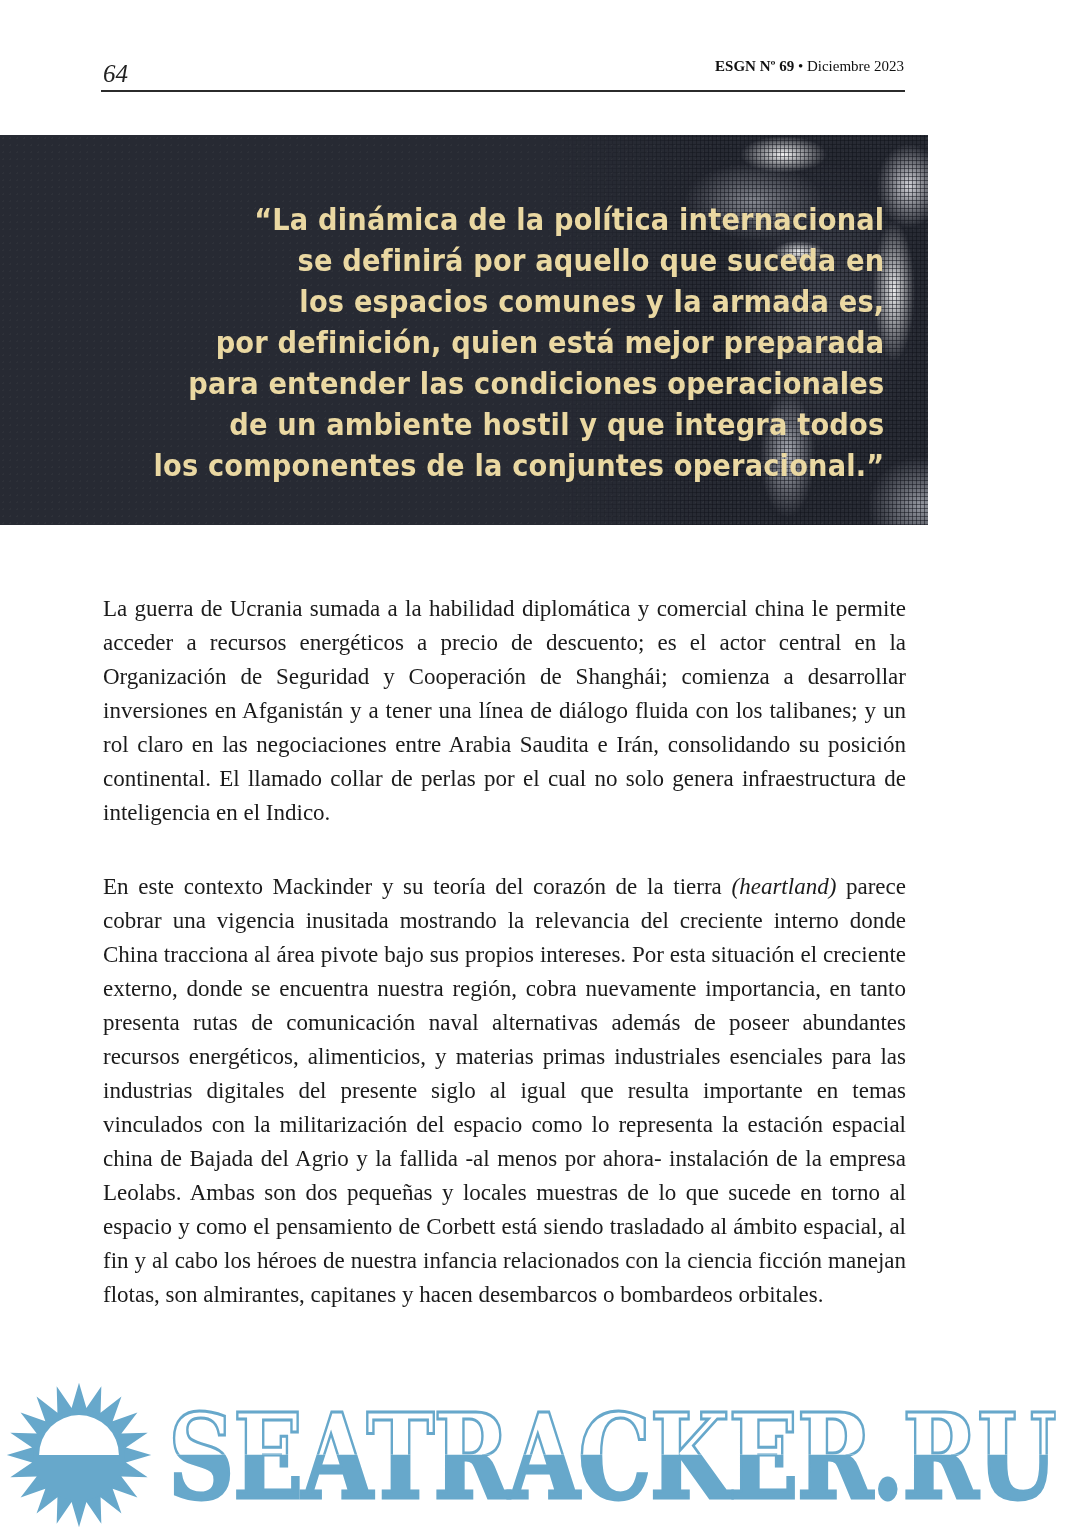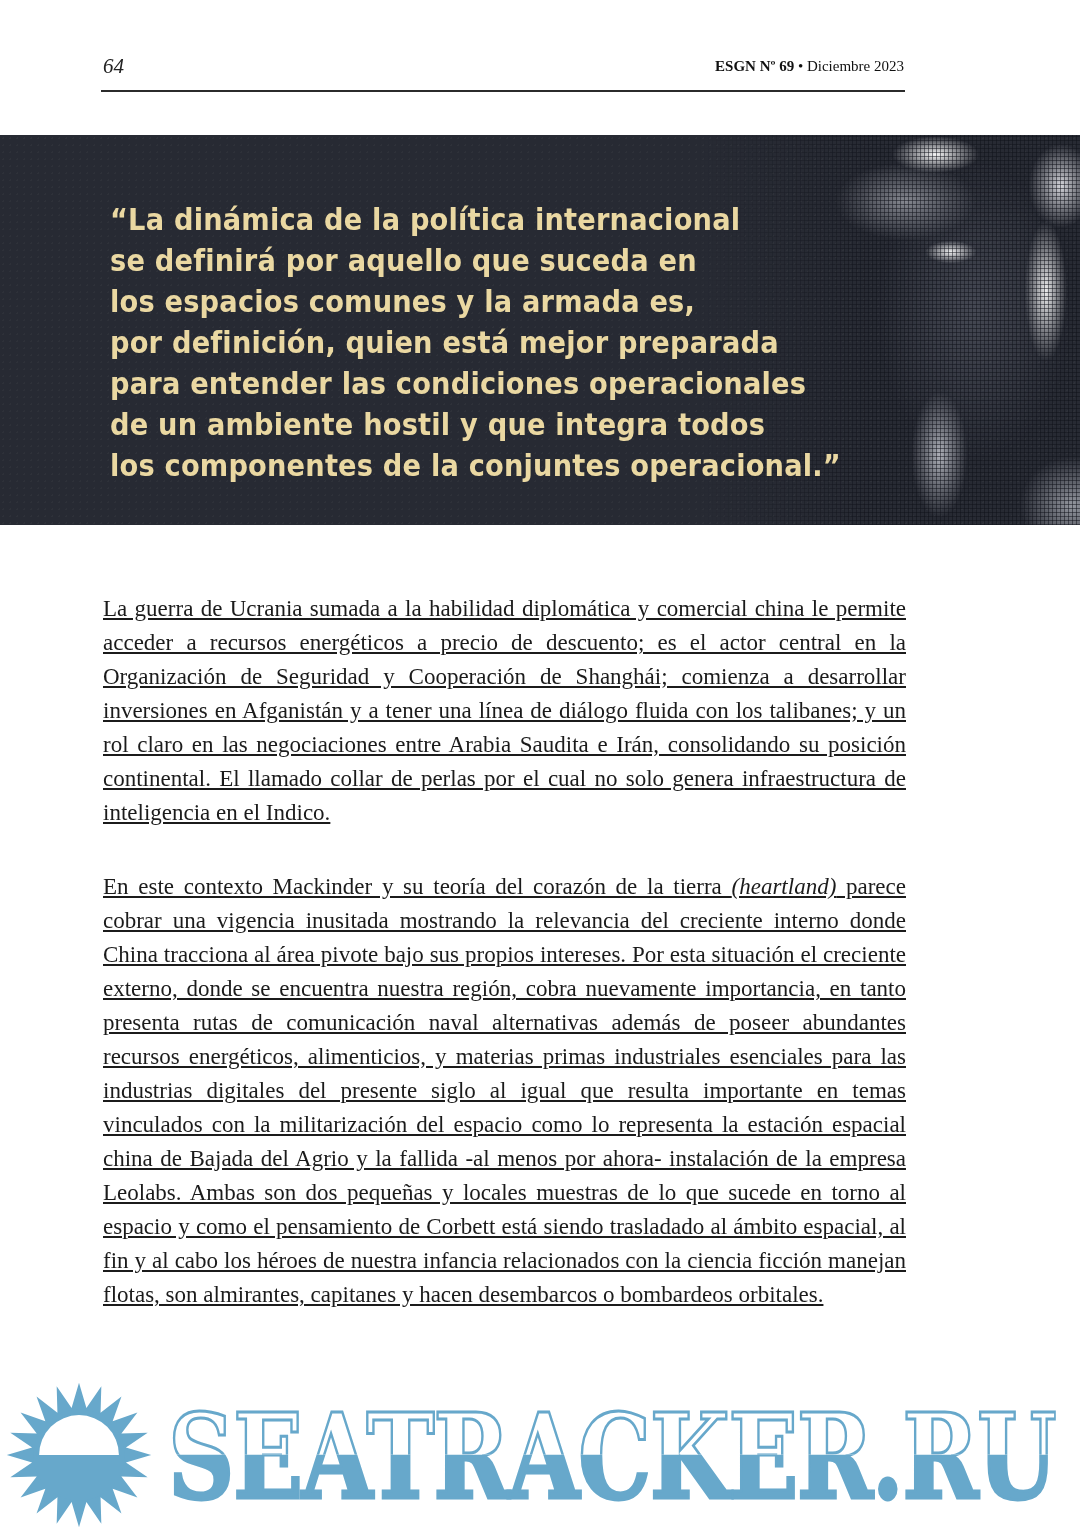--- a/index.html
+++ b/index.html
@@ -3,40 +3,41 @@
 <meta charset="utf-8">
 <style>
   html,body { margin:0; padding:0; background:#ffffff; }
   .page {
     position:relative; width:1080px; height:1532px; overflow:hidden;
     background:#ffffff; font-family:"Liberation Serif", serif;
   }
 
   
   .header-page-number {
-    position:absolute; top:54px; left:103px;
-    font-style:italic; font-size:21px; color:#222;
+    position:absolute; top:60px; left:103px;
+    font-style:italic; font-size:25px; color:#222;
   }
   .header-issue {
     position:absolute; top:58px; right:176px;
     font-size:15px; color:#111; white-space:nowrap;
   }
   .header-issue b { font-weight:bold; }
   .header-rule {
     position:absolute; top:90px; left:101px; width:804px;
     border-top:2px solid #2b2b2b;
   }
 
   
   .banner {
-    position:absolute; top:135px; left:0; width:1080px; height:390px;
+    position:absolute; top:135px; left:0; width:928px; height:390px;
     background-color:var(--banner-bg,#272a33);
     background-image: radial-gradient(rgba(255,255,255,0.03) 1px, transparent 1px);
     background-size:7px 7px;
     overflow:hidden;
+    text-align:right;
   }
   .portrait {
     position:absolute; top:0; right:0; width:380px; height:100%;
     background-color:transparent;
     background-image:
       repeating-linear-gradient(0deg,  rgba(16,18,26,0.50) 0 1px, transparent 1px 4px),
       repeating-linear-gradient(90deg, rgba(16,18,26,0.50) 0 1px, transparent 1px 4px),
       radial-gradient(ellipse 62px 26px at 62% 5%,  rgba(255,255,255,0.95), transparent 70%),
       radial-gradient(ellipse 46px 60px at 95% 13%, rgba(240,240,245,0.85), transparent 70%),
       radial-gradient(ellipse 100px 55px at 54% 17%, rgba(195,197,205,0.60), transparent 70%),
@@ -52,21 +53,21 @@
     position:absolute; left:110px; top:64px; width:880px;
     font-family:"DejaVu Sans", sans-serif; font-weight:700;
     font-size:31px; line-height:41px; letter-spacing:0.2px;
     color:var(--quote-color,#ead8a2);
     transform:scaleX(0.88); transform-origin:left top;
   }
 
   
   .article-body {
     position:absolute; top:592px; left:103px; width:803px;
-    font-size:23px; line-height:34px; text-align:justify; color:#1b1b1b;text-decoration:underline;
+    font-size:23px; line-height:34px; text-align:justify; color:#1b1b1b;
   }
   .article-body p { margin:0 0 40px 0; }
 
   
   .watermark { position:absolute; left:0; top:1377px; width:972px; height:155px; }
   .wm-sun { position:absolute; left:3px; top:2px; width:152px; height:152px; }
   .wm-text-wrap { position:absolute; left:168px; top:15px; height:130px; }
   .wm-text {
     position:absolute; left:0; top:0; white-space:nowrap;
     font-family:"DejaVu Serif", serif; font-weight:700;

